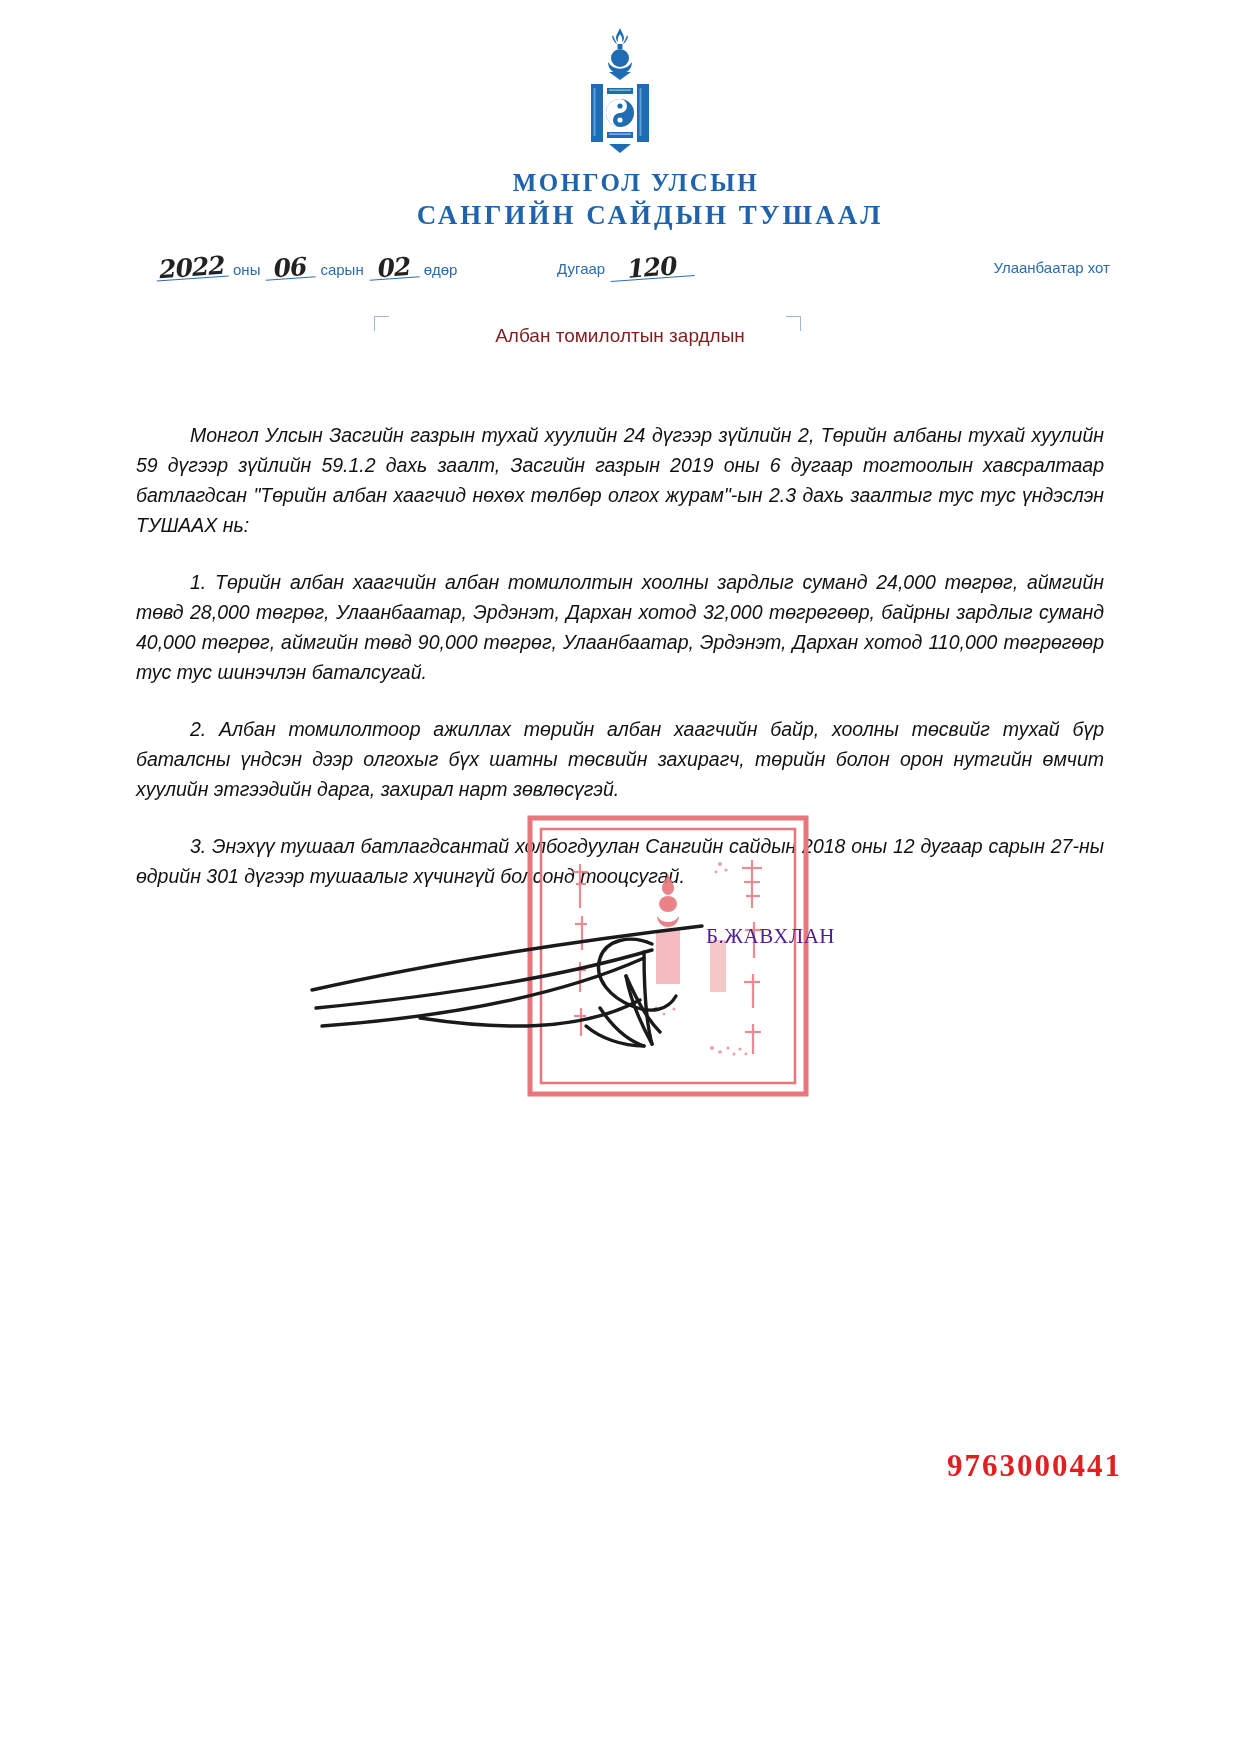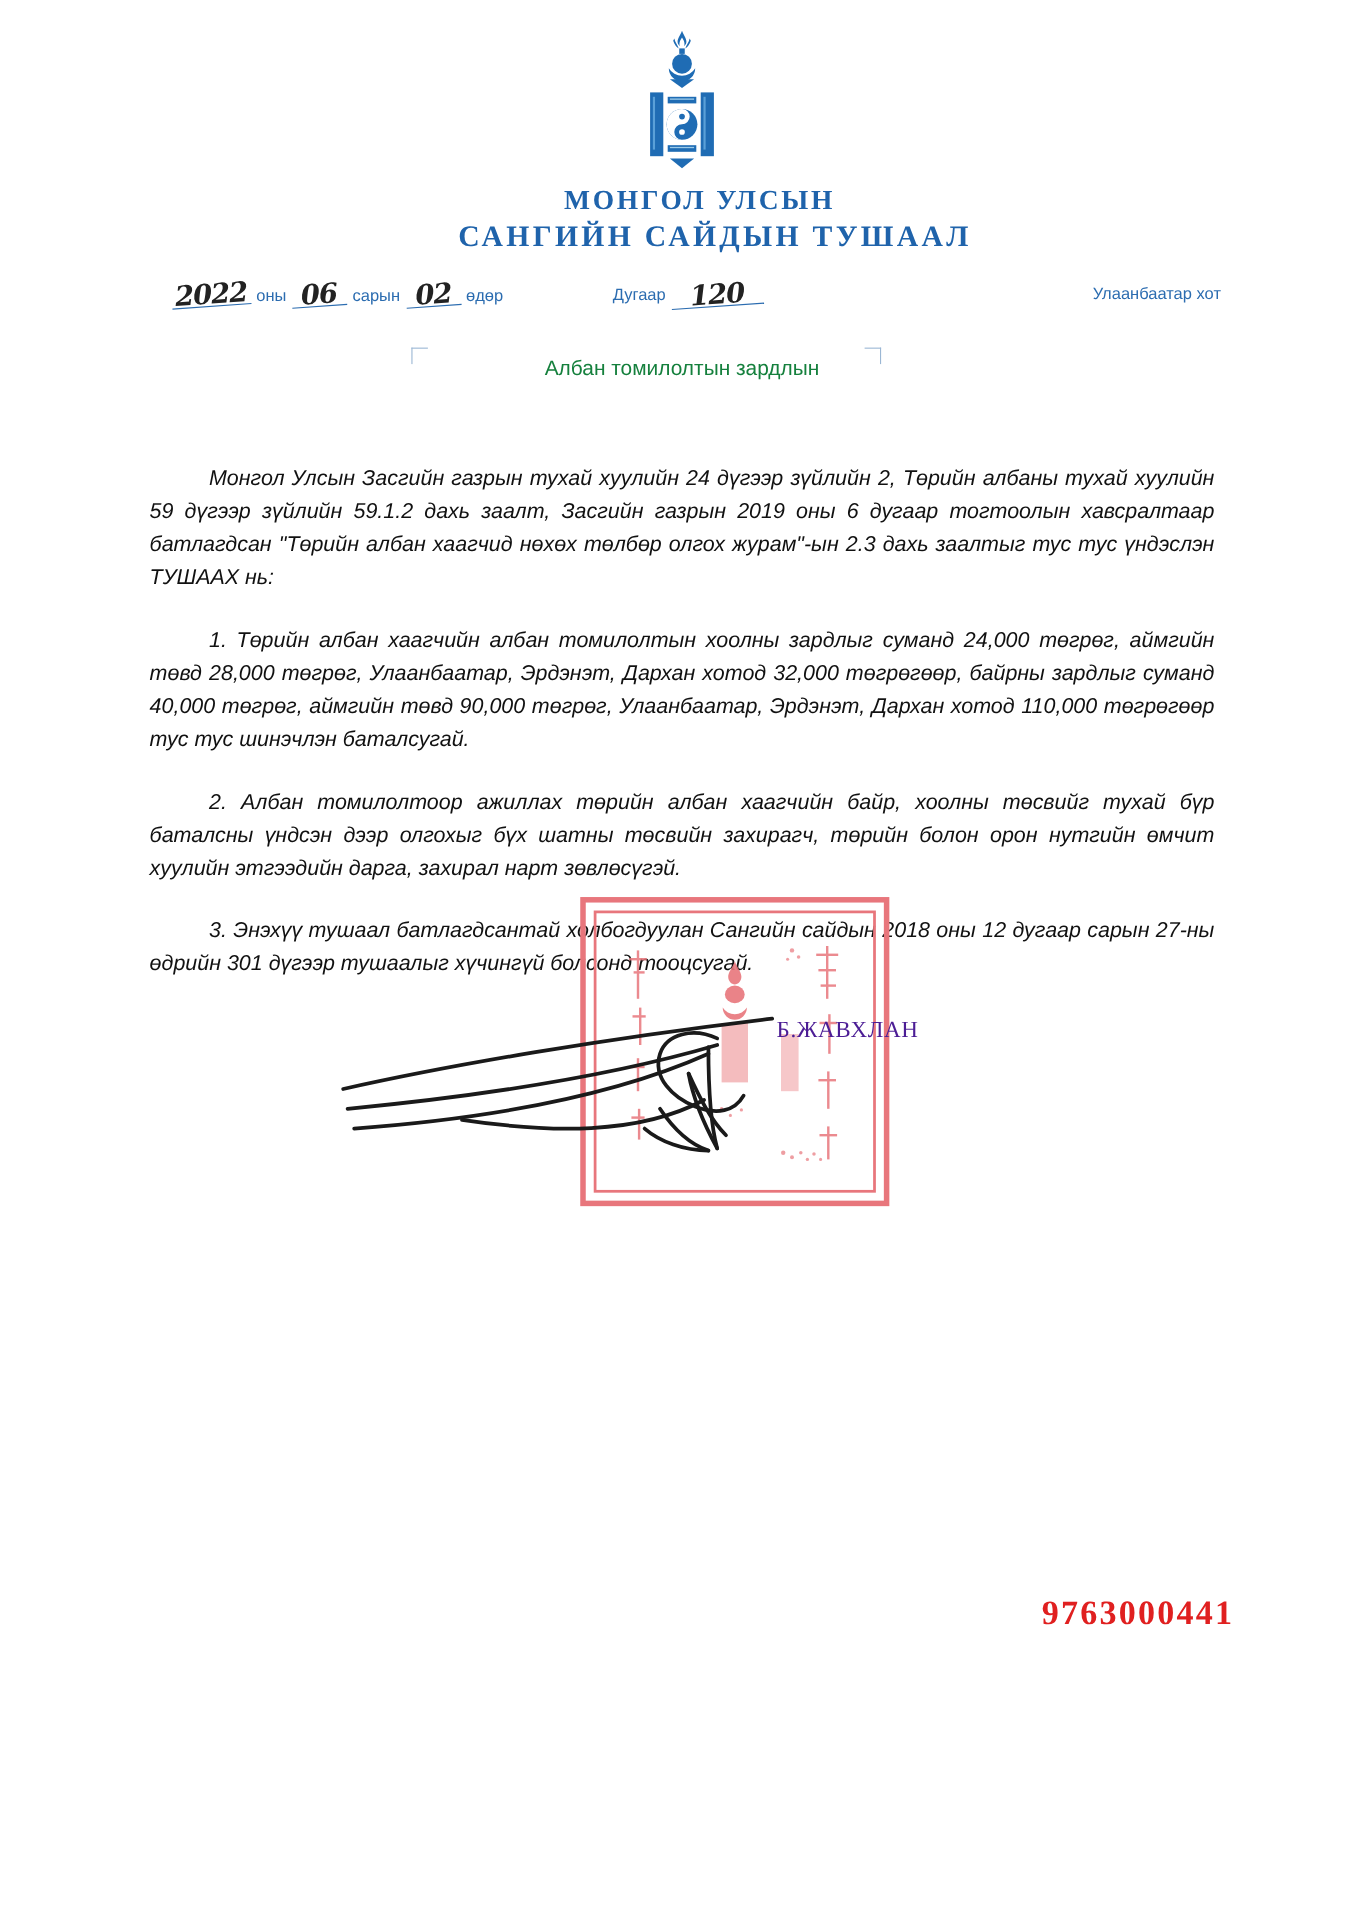--- a/index.html
+++ b/index.html
@@ -115,21 +115,21 @@
 
   
   .subject {
     position: absolute;
     top: 322px;
     left: 0;
     width: 1240px;
     text-align: center;
     font-size: 19px;
     line-height: 27px;
-    color: #15803d;
+    color: #7f1d1d;
   }
 
   
   .body {
     position: absolute;
     top: 420px;
     left: 136px;
     width: 968px;
     font-size: 19.5px;
     line-height: 30px;

